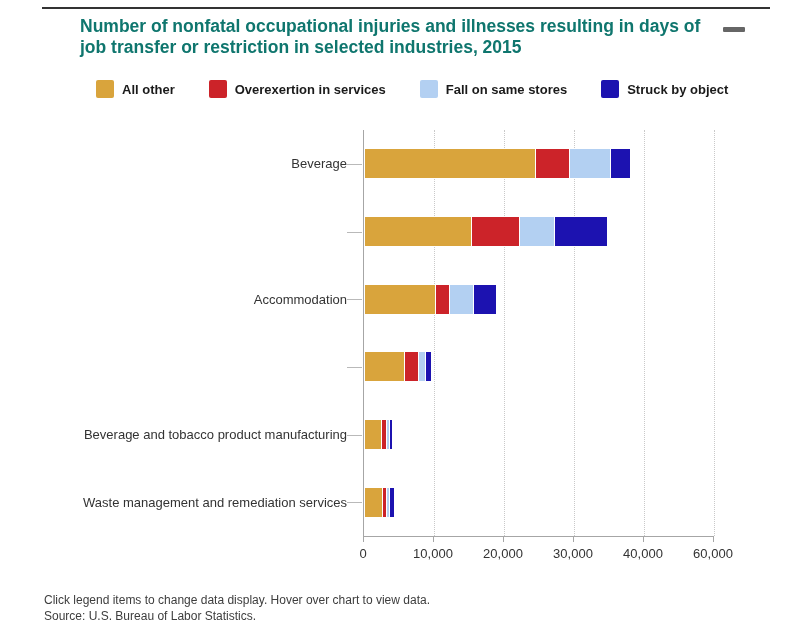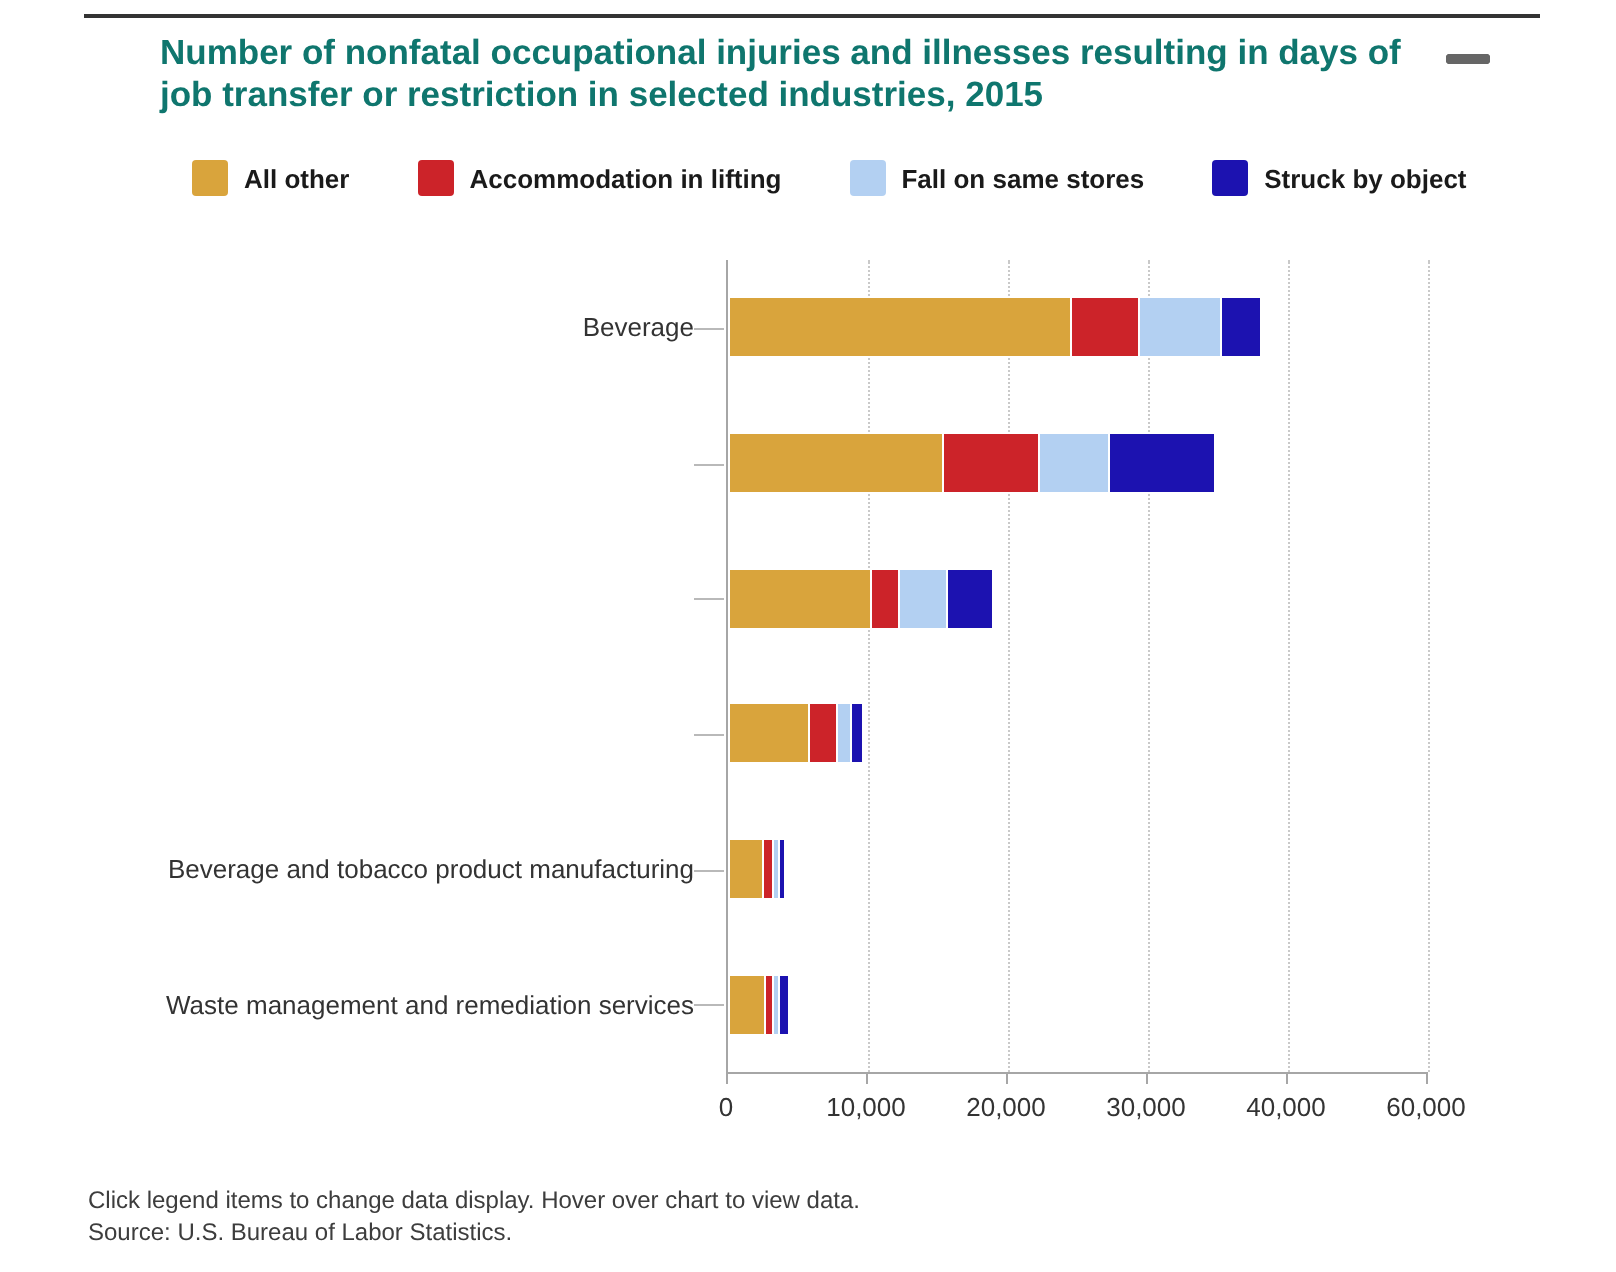--- a/index.html
+++ b/index.html
@@ -50,35 +50,36 @@
   <div class="bar"></div>
 </div>
 
 <div class="legend">
     <div class="legend-item">
       <span class="legend-swatch" style="background: rgb(217, 164, 60);"></span>
       <span class="legend-label">All other</span>
     </div>
     <div class="legend-item">
       <span class="legend-swatch" style="background: rgb(204, 35, 41);"></span>
-      <span class="legend-label">Accommodation in lifting</span>
+      <span class="legend-label">Overexertion in services</span>
     </div>
     <div class="legend-item">
       <span class="legend-swatch" style="background: rgb(179, 208, 242);"></span>
       <span class="legend-label">Fall on same stores</span>
     </div>
     <div class="legend-item">
       <span class="legend-swatch" style="background: rgb(28, 18, 176);"></span>
       <span class="legend-label">Struck by object</span>
     </div>
   </div>
 
 <div class="chart-body">
   <div class="labels">
       <div class="cat-label" style="top: 0px; height: 67.6667px;">Beverage</div>
+      <div class="cat-label" style="top: 135.333px; height: 67.6667px;">Accommodation</div>
       <div class="cat-label" style="top: 270.667px; height: 67.6667px;">Beverage and tobacco product manufacturing</div>
       <div class="cat-label" style="top: 338.333px; height: 67.6667px; text-align: center;">Waste management and remediation services</div>
     </div>
   <div class="plot">
       <div class="gridline" style="left: 70px;"></div>
       <div class="gridline" style="left: 140px;"></div>
       <div class="gridline" style="left: 210px;"></div>
       <div class="gridline" style="left: 280px;"></div>
       <div class="gridline" style="left: 350px;"></div>
       <div class="bar" style="top: 18.3333px;">

